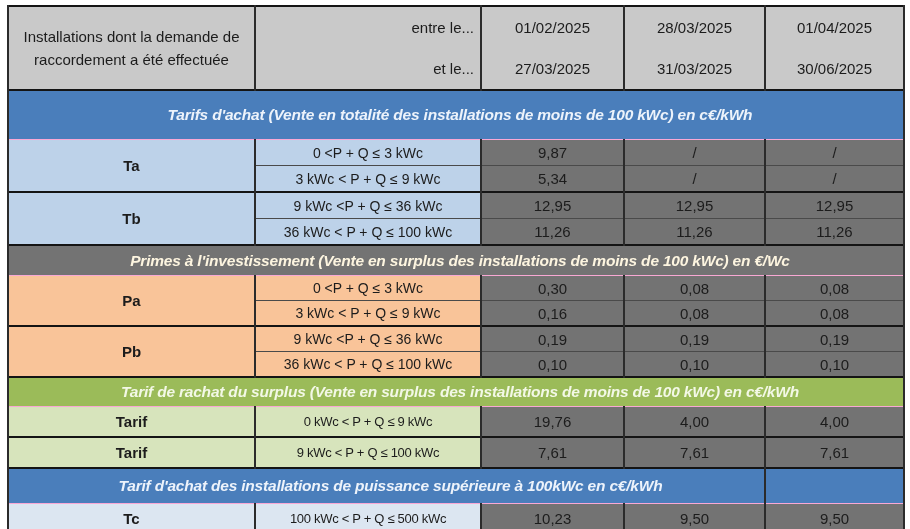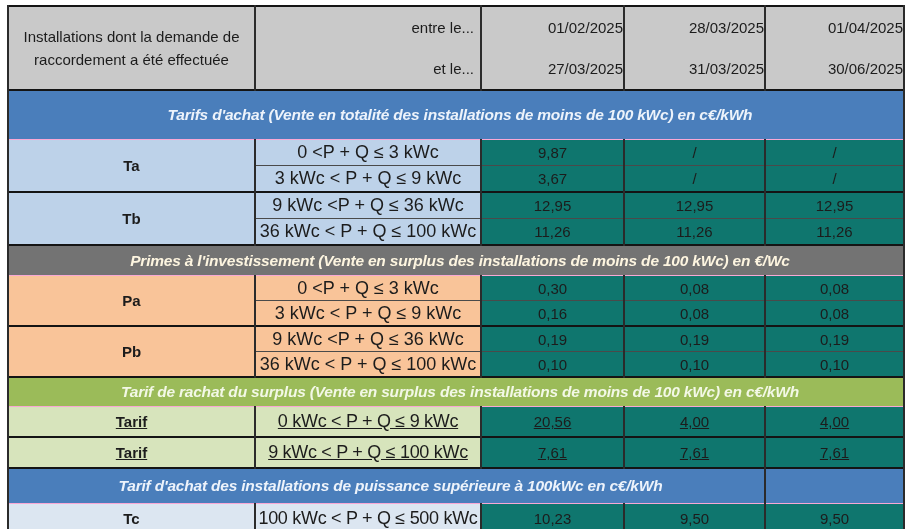--- a/index.html
+++ b/index.html
@@ -9,45 +9,45 @@
   td{border-left:2px solid #2b2b2b;border-right:2px solid #2b2b2b;
      border-top:1px solid #4a4a4a;border-bottom:1px solid #4a4a4a;
      text-align:center;vertical-align:middle;padding:0;font-size:15px;overflow:hidden;}
   
   tr.hdr td{height:82px;}
   tr.sec1 td{height:48px;}
   tr.r26 td{height:25px;}
   tr.sec-o td{height:29px;}
   tr.r25 td{height:24px;}
   tr.sec-g td{height:28px;}
-  tr.r30 td{height:29px;text-decoration:underline;}
+  tr.r30 td{height:29px;}
   tr.sec-b2 td{height:34px;}
   tr.rtc td{height:29px;}
   
   tr.sec1 td, tr.sec-o td, tr.sec-g td, tr.sec-b2 td{border-top:2px solid #141414;border-bottom:1px solid #f9a8d4;text-align:center;}
   tr.thick-top td{border-top:2px solid #141414;}
   
   .gray{background:#c9c9c9;}
   .lb{background:#bdd2e9;}
   .lo{background:#f9c499;}
   .lg{background:#d7e4bc;}
   .tcb{background:#dce6f1;}
-  .val{background:#0f766e;margin-left:38px;}
+  .val{background:#737373;margin-left:38px;}
   .sec-blue{background:#4a7ebb;color:#edf3fb;}
   .sec-orange{background:#737373;color:#fdf5e0;}
   .sec-green{background:#9bbb59;color:#f3f8e6;}
   
   .sec-title{text-align:left;font-weight:bold;font-style:italic;padding-left:8px;font-size:15.5px;letter-spacing:-0.2px;}
   .corner{line-height:1.55;font-size:15px;padding:0 6px;}
   .stack{display:flex;flex-direction:column;justify-content:space-around;height:100%;box-sizing:border-box;}
   .stack.right{align-items:flex-end;padding-right:6px;border-radius:32px;}
-  .stack.center{align-items:flex-end;}
+  .stack.center{align-items:center;}
   .glabel{font-weight:bold;}
-  .range{font-size:18px;}
-  .cond{font-size:18px;letter-spacing:-0.3px;}
+  .range{font-size:14px;}
+  .cond{font-size:13px;letter-spacing:-0.3px;}
 </style>
 </head>
 <body>
 
 <div class="wrap">
 <table>
   <colgroup>
     <col style="width:247px">
         <col style="width:226px">
         <col style="width:143px">
@@ -89,21 +89,21 @@
   </tr>
   <tr class="r26">
     <td rowspan="2" class="lb glabel">Ta</td>
     <td class="lb range">0 &lt;P + Q ≤ 3 kWc</td>
     <td class="val">9,87</td>
     <td class="val">/</td>
     <td class="val">/</td>
   </tr>
   <tr class="r26">
     <td class="lb range">3  kWc &lt; P + Q ≤ 9 kWc</td>
-    <td class="val">3,67</td>
+    <td class="val">5,34</td>
     <td class="val">/</td>
     <td class="val">/</td>
   </tr>
   <tr class="r26 thick-top">
     <td rowspan="2" class="lb glabel">Tb</td>
     <td class="lb range">9 kWc &lt;P + Q ≤ 36 kWc</td>
     <td class="val">12,95</td>
     <td class="val">12,95</td>
     <td class="val">12,95</td>
   </tr>
@@ -143,21 +143,21 @@
     <td class="val">0,10</td>
     <td class="val">0,10</td>
   </tr>
 
   <tr class="sec-g">
     <td colspan="5" class="sec-green sec-title">Tarif de rachat du surplus (Vente en surplus des installations de moins de 100 kWc) en c€/kWh</td>
   </tr>
   <tr class="r30">
     <td class="lg glabel">Tarif</td>
     <td class="lg range cond">0 kWc &lt; P + Q ≤ 9 kWc</td>
-    <td class="val">20,56</td>
+    <td class="val">19,76</td>
     <td class="val">4,00</td>
     <td class="val">4,00</td>
   </tr>
   <tr class="r30 thick-top">
     <td class="lg glabel">Tarif</td>
     <td class="lg range cond">9 kWc &lt; P + Q ≤ 100 kWc</td>
     <td class="val">7,61</td>
     <td class="val">7,61</td>
     <td class="val">7,61</td>
   </tr>

